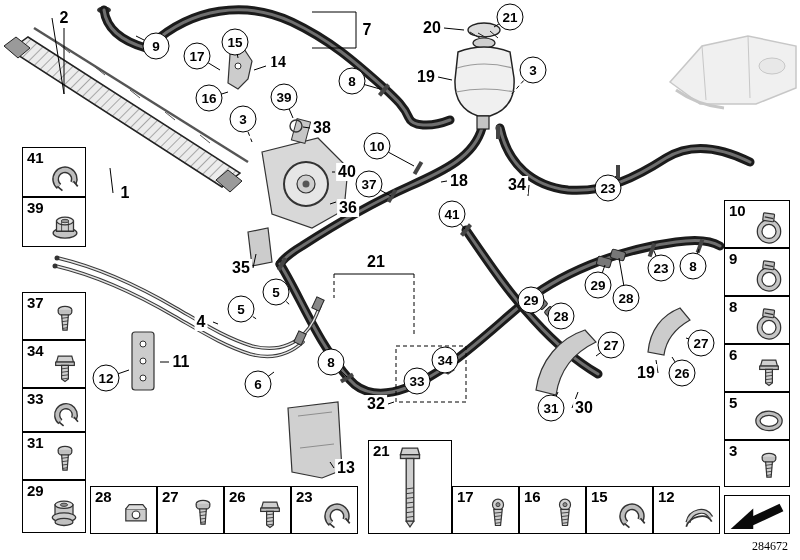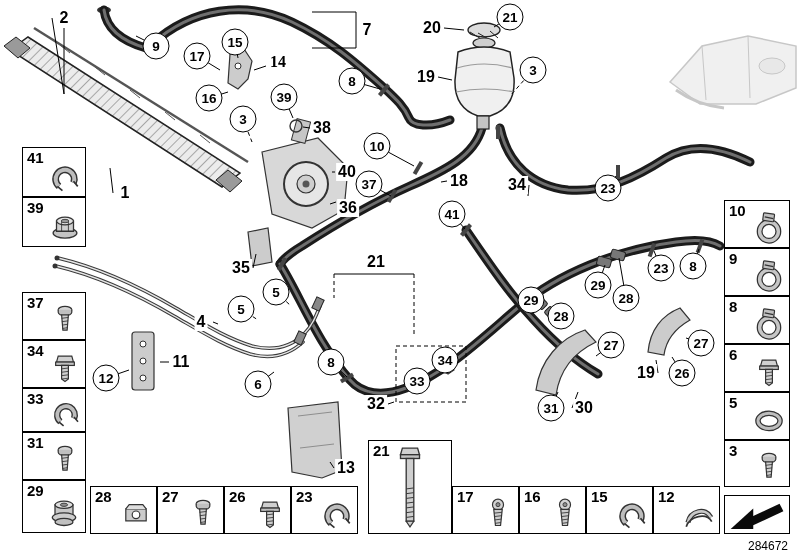--- a/index.html
+++ b/index.html
@@ -17,21 +17,21 @@
   .callout{position:absolute;transform:translate(-50%,-50%);display:flex;align-items:center;
            justify-content:center;font-weight:bold;z-index:5;cursor:pointer;}
   .callout.circle{width:27px;height:27px;border:1.6px solid #000;border-radius:50%;
                   background:#fff;font-size:13.5px;box-sizing:border-box;}
   .callout.plain{font-size:16px;background:#fff;padding:0 2px;}
   
   .pbox{position:absolute;border:1.3px solid #000;background:#fff;box-sizing:border-box;z-index:4;}
   .pnum{position:absolute;top:1px;left:4px;font-weight:bold;font-size:15px;}
   .picon{position:absolute;right:3px;bottom:2px;}
   .picon-big{position:absolute;left:50%;bottom:2px;transform:translateX(-50%);}
-  .partnum{position:absolute;left:700px;top:539px;width:88px;text-align:right;font-size:12px;}
+  .partnum{position:absolute;left:700px;top:539px;width:88px;text-align:right;font-size:12px;font-family:Liberation Serif, serif;}
 </style>
 </head>
 <body>
 
 <div class="stage">
 
   <svg class="diagram" width="800" height="560" viewBox="0 0 800 560">
     <defs>
       <pattern id="hatch" width="7" height="7" patternUnits="userSpaceOnUse" patternTransform="rotate(45)">
         <rect width="7" height="7" fill="#ececec"></rect>

